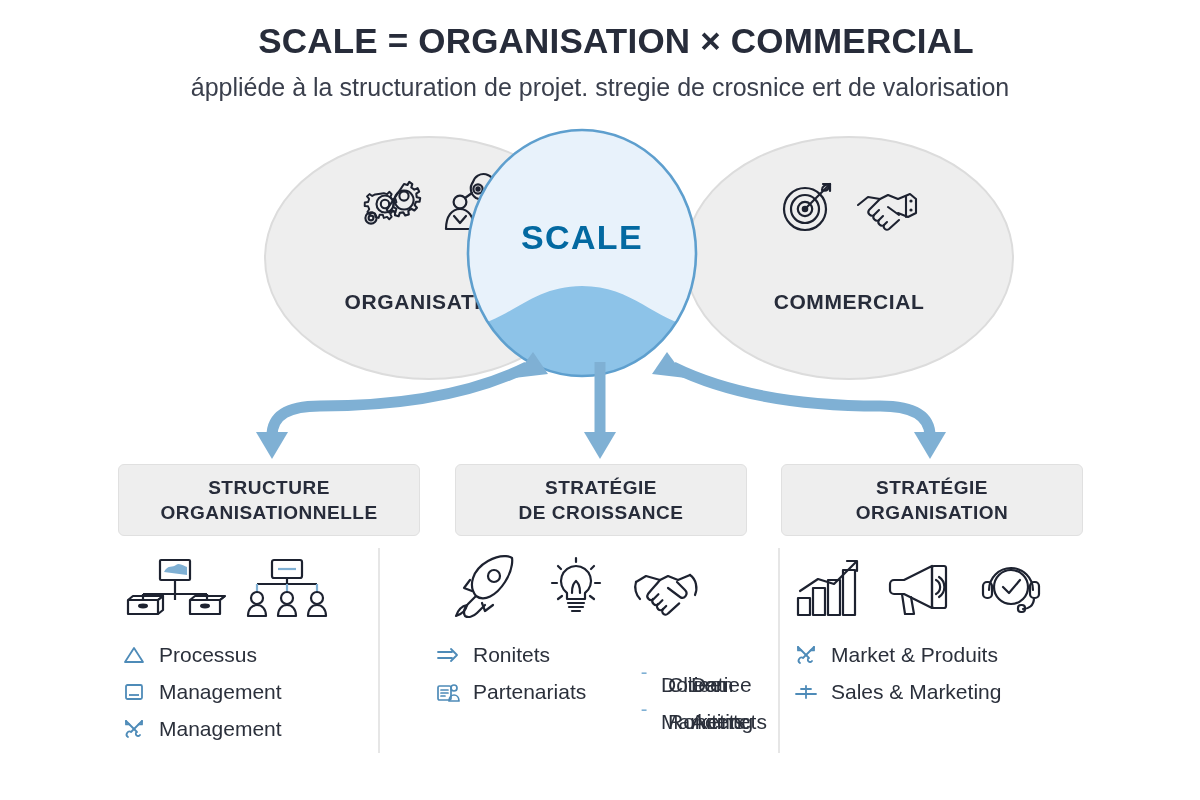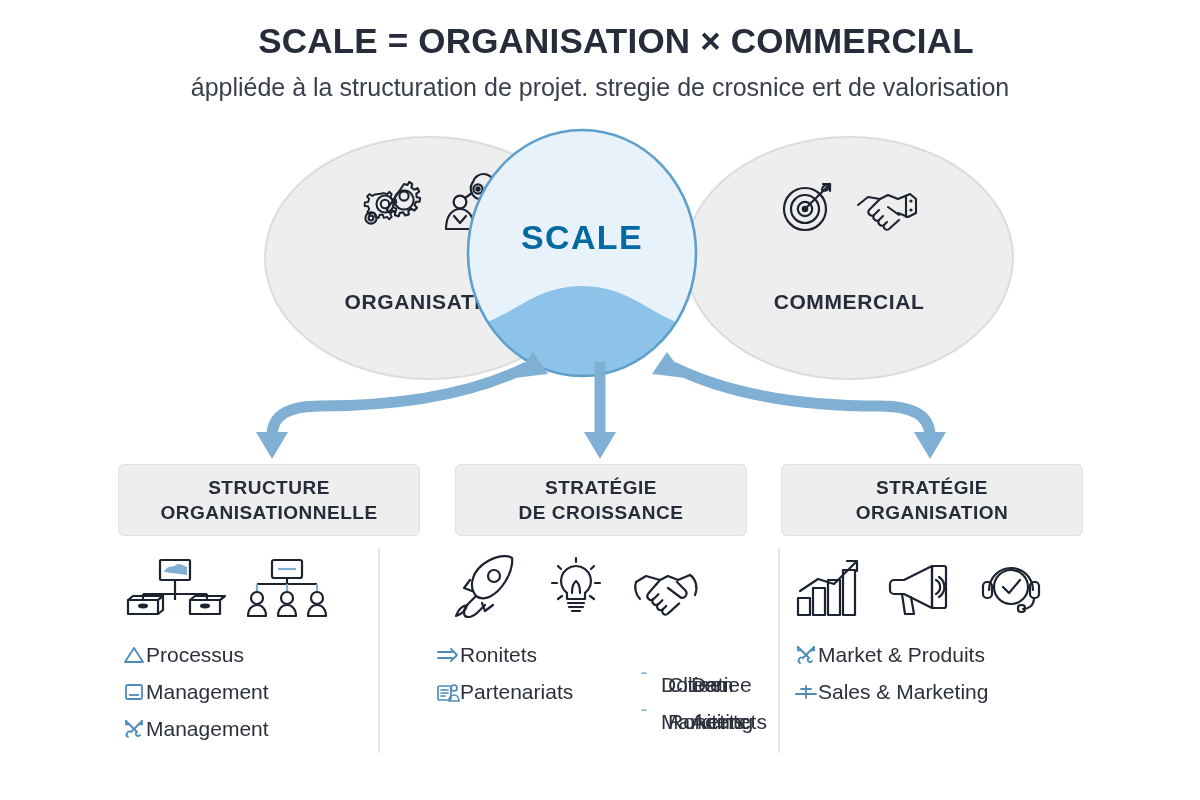--- a/index.html
+++ b/index.html
@@ -148,20 +148,21 @@
   #column-1 .col-icons { gap: 28px; padding-left: 22px; }
   #column-2 .col-icons { gap: 26px; padding-left: 6px; }
 
   .col-list {
     margin-top: 18px;
     padding-left: 4px;
   }
   .list-row {
     display: flex;
     align-items: center;
+    gap: 13px;
     height: 37px;
     font-size: 21px;
     color: #2b303b;
     white-space: nowrap;
   }
   .bullet-icon {
     width: 24px;
     height: 24px;
     flex: 0 0 24px;
     display: flex;

